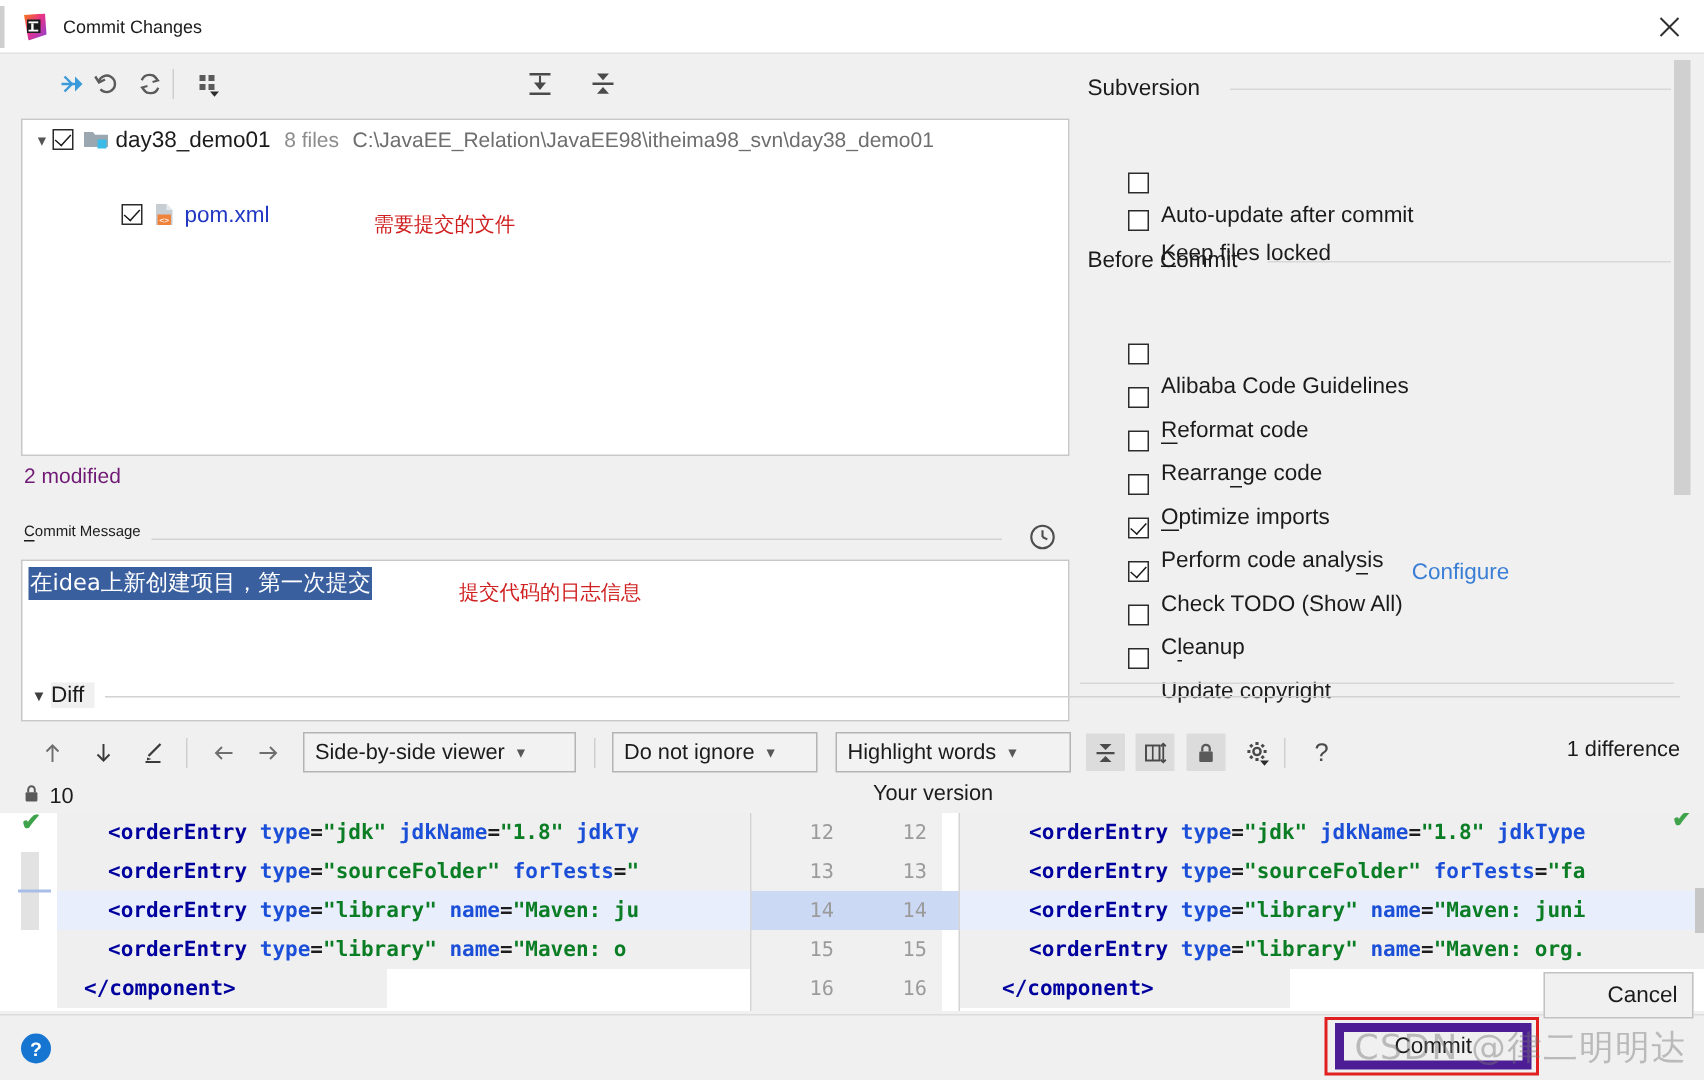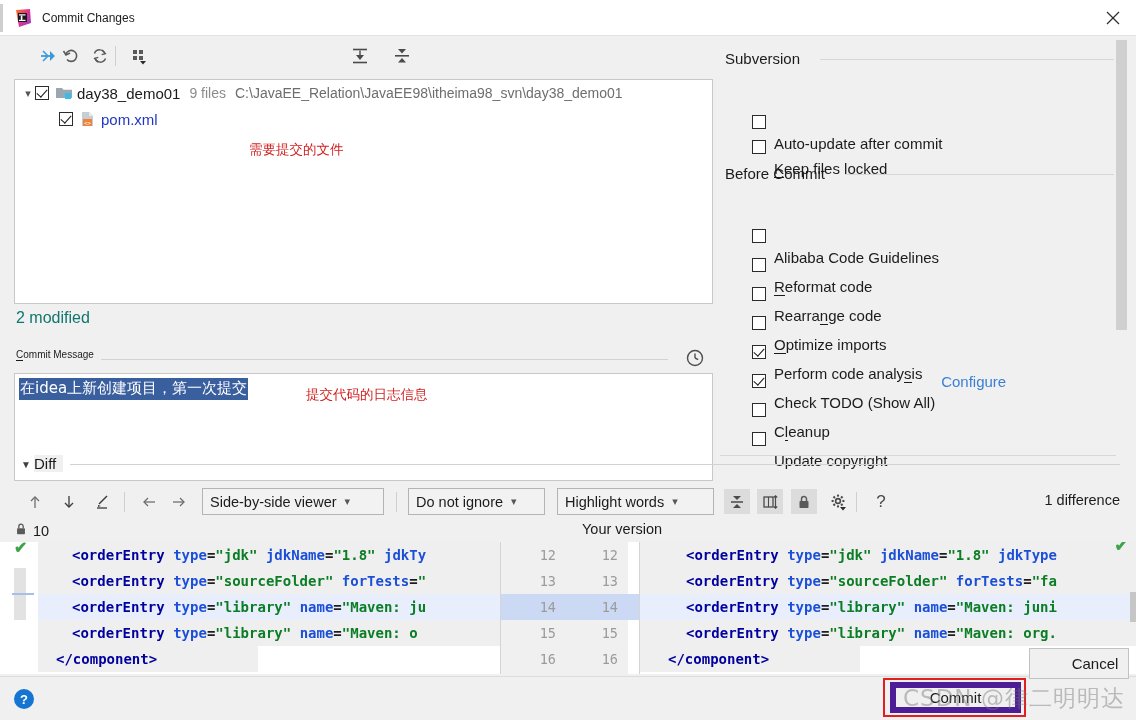--- a/index.html
+++ b/index.html
@@ -70,21 +70,21 @@
     width: 5px; height: 9px; border: solid #1a1a1a; border-width: 0 1.6px 1.6px 0;
     transform: rotate(42deg);
   }
   .ft-icon { width: 18px; height: 16px; margin-right: 4px; flex: none; }
   .ft-name { font-size: 15px; color: #1b1b1b; }
   .ft-name.link { color: #2137c4; }
   .ft-meta { font-size: 14px; color: #8c8c8c; margin-left: 9px; }
   .ft-path { font-size: 14px; color: #6e6e6e; margin-left: 9px; }
   .annot-red { color: #d01f1f; font-size: 13.5px; font-family: "DejaVu Sans", sans-serif; }
 
-  .modified { position: absolute; left: 16px; top: 273px; font-size: 16px; color: #0f766e; }
+  .modified { position: absolute; left: 16px; top: 273px; font-size: 14px; color: #701a75; }
 
   .cm-label { position: absolute; left: 16px; top: 313px; font-size: 10px; color: #1b1b1b; background:#f0f0f0; padding-right:7px; z-index:2;}
   .cm-label u { text-decoration:none; border-bottom:1px solid #1b1b1b;}
   .cm-rule { position: absolute; left: 16px; right: 52px; top: 323px; height: 1px; background: #d2d2d2; }
   .cm-clock { position: absolute; right: 15px; top: 312px; width: 20px; height: 20px; }
   .cm-box {
     position: absolute; left: 14px; top: 337px; width: 699px; height: 108px;
     background: #ffffff; border: 1px solid #c8c8c8;
   }
   .cm-text {
@@ -275,26 +275,26 @@
       <div class="ft-row">
         <span class="ft-arrow">▾</span>
         <span class="cb on"></span>
         <span class="ft-icon">
           <svg width="18" height="16" viewBox="0 0 18 16">
             <path d="M1 3 h6 l1.4 1.8 H17 V13 H1 Z" fill="#9aa7b0"></path>
             <rect x="10" y="8" width="6" height="6" fill="#3dbbe8"></rect>
           </svg>
         </span>
         <span class="ft-name">day38_demo01</span>
-        <span class="ft-meta">9 files</span>
+        <span class="ft-meta">8 files</span>
         <span class="ft-path">C:\JavaEE_Relation\JavaEE98\itheima98_svn\day38_demo01</span>
       </div>
 
 
-      <div class="ft-row" style="padding-left:44px;">
+      <div class="ft-row" style="padding-left:66px;margin-top:24px;">
         <span class="cb on"></span>
         <span class="ft-icon">
           <svg width="18" height="16" viewBox="0 0 18 16">
             <path d="M3 1 h7 l4 4 v10 H3 Z" fill="#c6ced4"></path>
             <path d="M10 1 l4 4 h-4 Z" fill="#e5eaee"></path>
             <rect x="4" y="8" width="9" height="7" fill="#f0833a"></rect>
             <text x="8.5" y="13.6" font-size="5.5" fill="#fff" text-anchor="middle" font-family="DejaVu Sans Mono, monospace">&lt;&gt;</text>
           </svg>
         </span>
         <span class="ft-name link">pom.xml</span>

